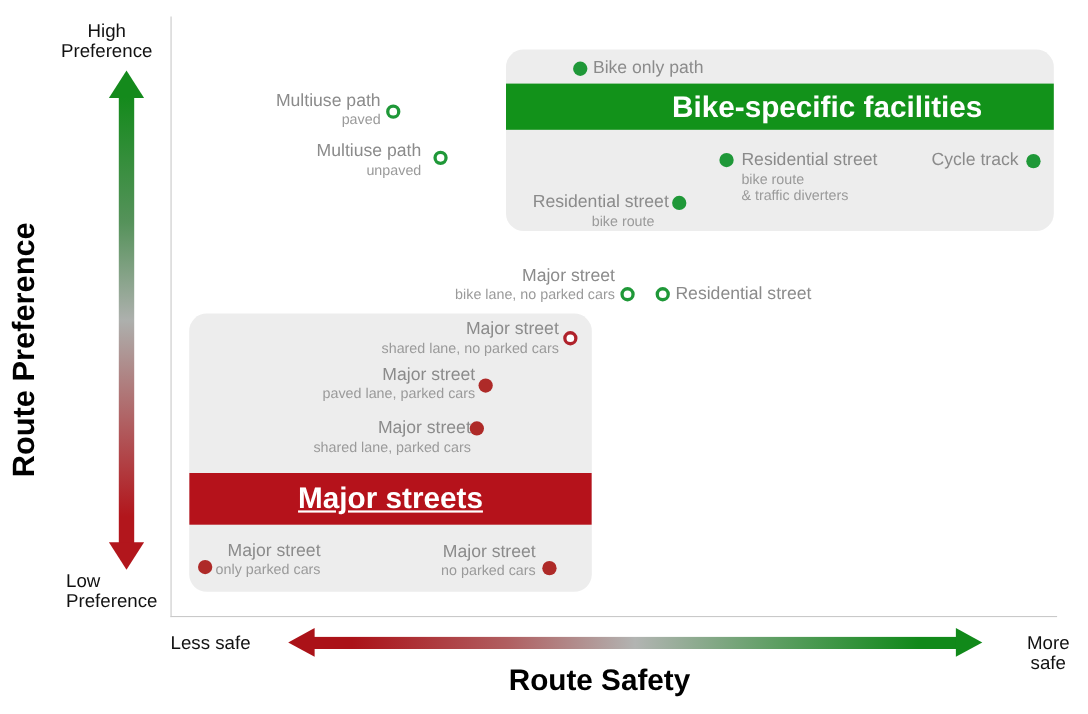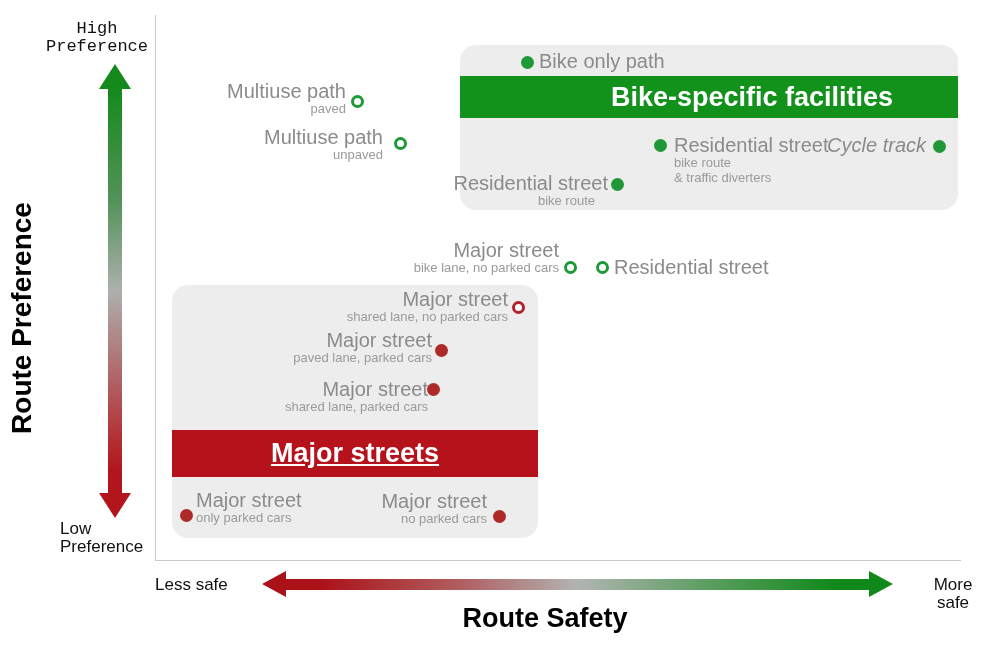--- a/index.html
+++ b/index.html
@@ -10,21 +10,21 @@
   
   .plot-frame{position:absolute;left:155px;top:15px;width:805px;height:545px;
     border-left:1px solid #c9c9c9;border-bottom:1px solid #c9c9c9;}
   
   .y-title{position:absolute;left:-128px;top:298px;width:300px;height:40px;
     transform:rotate(-90deg);text-align:center;font-size:28px;font-weight:bold;color:#000;line-height:40px;}
   .x-title{position:absolute;left:383px;top:603px;width:324px;text-align:center;
     font-size:27px;font-weight:bold;color:#000;}
   
   .axis-end{position:absolute;font-size:17px;color:#111;line-height:18px;}
-  .y-high{left:42px;top:20px;width:110px;text-align:center;font-family:Liberation Mono, monospace;}
+  .y-high{left:42px;top:20px;width:110px;text-align:center;}
   .y-low{left:60px;top:520px;width:110px;}
   .x-less{left:155px;top:576px;}
   .x-more{left:917px;top:576px;text-align:center;}
   
   .v-shaft{position:absolute;left:108px;top:88px;width:14px;height:406px;
     background:linear-gradient(to bottom,#148a1c 0%,#55925a 28%,#adb0ad 50%,#b06365 72%,#b2161c 94%);}
   .v-head-top{position:absolute;left:99px;top:64px;width:0;height:0;
     border-left:16px solid transparent;border-right:16px solid transparent;border-bottom:25px solid #148a1c;}
   .v-head-bot{position:absolute;left:99px;top:493px;width:0;height:0;
     border-left:16px solid transparent;border-right:16px solid transparent;border-top:25px solid #b2161c;}
@@ -49,21 +49,21 @@
   .pt-marker{position:absolute;border-radius:50%;}
   .pt-marker.filled{width:13px;height:13px;}
   .pt-marker.filled.green{background:#1f9838;}
   .pt-marker.filled.red{background:#ae2a28;}
   .pt-marker.open{width:7px;height:7px;border:3px solid;background:#fff;}
   .pt-marker.open.green{border-color:#1f9838;}
   .pt-marker.open.red{border-color:#b0222b;}
   .pt-label{position:absolute;}
   .pt-label.align-r{text-align:right;}
   .pt-label.align-l{text-align:left;}
-  .pt-title{font-size:20px;line-height:19px;color:#8b8b8b;white-space:nowrap;text-align:right;}
+  .pt-title{font-size:16px;line-height:19px;color:#8b8b8b;white-space:nowrap;text-align:right;}
   .pt-sub{font-size:13px;line-height:15px;color:#9a9a9a;white-space:nowrap;}
   .pt-sub.inset{padding-right:13px;}
 </style>
 </head>
 <body>
 
 <div class="canvas">
 
   <div class="plot-frame"></div>
 
@@ -120,21 +120,21 @@
   </div>
 
   <div class="pt-marker filled green" style="left:654px;top:139px;"></div>
   <div class="pt-label align-l" style="left:674px;top:136px;">
     <div class="pt-title">Residential street</div>
     <div class="pt-sub">bike route</div>
     <div class="pt-sub">&amp; traffic diverters</div>
   </div>
 
   <div class="pt-marker filled green" style="left:933px;top:140px;"></div>
-  <div class="pt-label align-r" style="right:63px;top:136px;font-style:italic;">
+  <div class="pt-label align-r" style="right:63px;top:136px;">
     <div class="pt-title">Cycle track</div>
   </div>
 
   <div class="pt-marker filled green" style="left:611px;top:178px;"></div>
   <div class="pt-label align-r" style="right:381px;top:174px;">
     <div class="pt-title">Residential street</div>
     <div class="pt-sub inset">bike route</div>
   </div>
 
   <div class="pt-marker open green" style="left:564px;top:261px;"></div>

